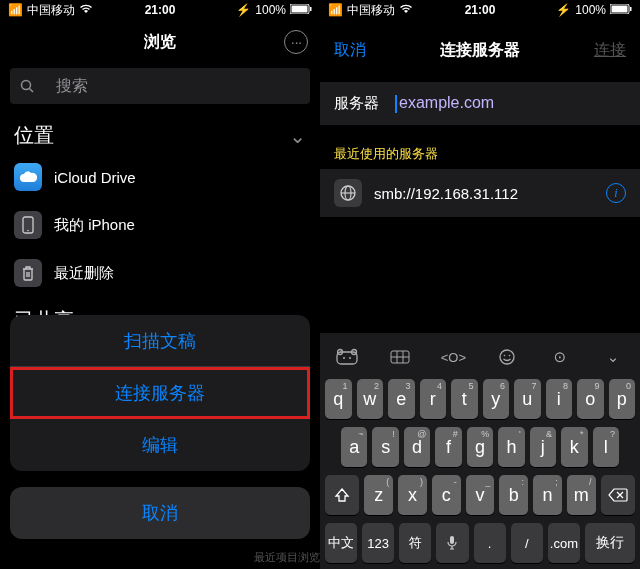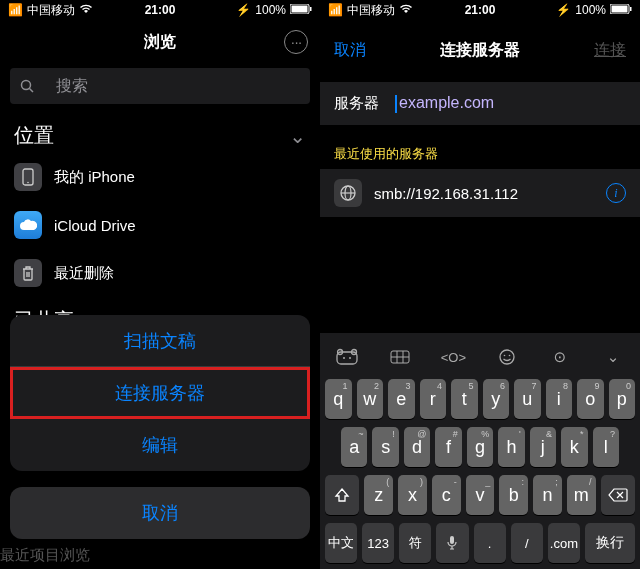--- a/index.html
+++ b/index.html
@@ -22,21 +22,21 @@
 .icon-phone { background:#404044; }
 .icon-trash { background:#404044; }
 .icon-group { background:#404044; border-radius:6px; color:#ccc; }
 .eject-icon { margin-left:auto; color:#888; }
 .action-sheet { position:absolute; bottom:0; left:0; right:0; padding:8px 10px 30px; }
 .sheet-btn-group { background:#1c1c1e; border-radius:12px; overflow:hidden; margin-bottom:16px; }
 .sheet-btn { height:52px; display:flex; align-items:center; justify-content:center; color:#0a84ff; font-size:18px; border-bottom:0.5px solid #3a3a3c; }
 .sheet-btn:last-child { border-bottom:none; }
 .sheet-btn.highlight { outline:3px solid #d82020; outline-offset:-3px; }
 .sheet-cancel { background:#2c2c2e; border-radius:12px; height:52px; display:flex; align-items:center; justify-content:center; color:#0a84ff; font-size:18px; font-weight:500; }
-.tab-labels { position:absolute; bottom:4px; left:0; right:0; display:flex; justify-content:flex-start; font-size:15px; color:#555; }
+.tab-labels { position:absolute; bottom:4px; left:0; right:0; display:flex; justify-content:flex-end; font-size:11px; color:#555; }
 
 
 .nav2 { height:44px; display:flex; align-items:center; justify-content:space-between; padding:0 14px; margin-top:8px; }
 .nav2-cancel { color:#0a84ff; font-size:16px; }
 .nav2-title { font-size:16px; font-weight:600; }
 .nav2-connect { color:#555; font-size:16px;text-decoration:underline; }
 .server-input-row { background:#1c1c1e; display:flex; align-items:center; padding:12px 14px; gap:16px; margin-top:10px; }
 .server-label { color:#fff; font-size:15px; }
 .server-placeholder { color:#c4b5fd; font-size:16px; }
 .cursor { display:inline-block; width:2px; height:18px; background:#0a84ff; vertical-align:middle; margin-right:2px; }
@@ -98,35 +98,35 @@
       </svg>
     <span>搜索</span>
   </div>
 
   <div class="section-header big">
     <span>位置</span>
     <span class="chevron-down">⌄</span>
   </div>
   <div class="list">
     <div class="list-row">
+      <div class="row-icon icon-cloud">
+        <svg width="18" height="12" viewBox="0 0 18 12">
+            <path d="M5 11 A4 4 0 0 1 5 3 A4 4 0 0 1 12 2 A3 3 0 0 1 15 11 Z" fill="#fff"></path>
+          </svg>
+      </div>
+      <span>iCloud Drive</span>
+    </div>
+    <div class="list-row">
       <div class="row-icon icon-phone">
         <svg width="12" height="18" viewBox="0 0 12 18">
             <rect x="1" y="1" width="10" height="16" rx="2" fill="none" stroke="#ccc" stroke-width="1.3"></rect>
             <circle cx="6" cy="14.5" r="0.8" fill="#ccc"></circle>
           </svg>
       </div>
       <span>我的 iPhone</span>
-    </div>
-    <div class="list-row">
-      <div class="row-icon icon-cloud">
-        <svg width="18" height="12" viewBox="0 0 18 12">
-            <path d="M5 11 A4 4 0 0 1 5 3 A4 4 0 0 1 12 2 A3 3 0 0 1 15 11 Z" fill="#fff"></path>
-          </svg>
-      </div>
-      <span>iCloud Drive</span>
     </div>
     <div class="list-row">
       <div class="row-icon icon-trash">
         <svg width="14" height="16" viewBox="0 0 14 16">
             <path d="M2 4 h10 M5 4 V2 h4 v2 M3 4 v10 a1 1 0 0 0 1 1 h6 a1 1 0 0 0 1 -1 V4 M6 7 v5 M8 7 v5" stroke="#ccc" stroke-width="1.3" fill="none"></path>
           </svg>
       </div>
       <span>最近删除</span>
     </div>
   </div>

